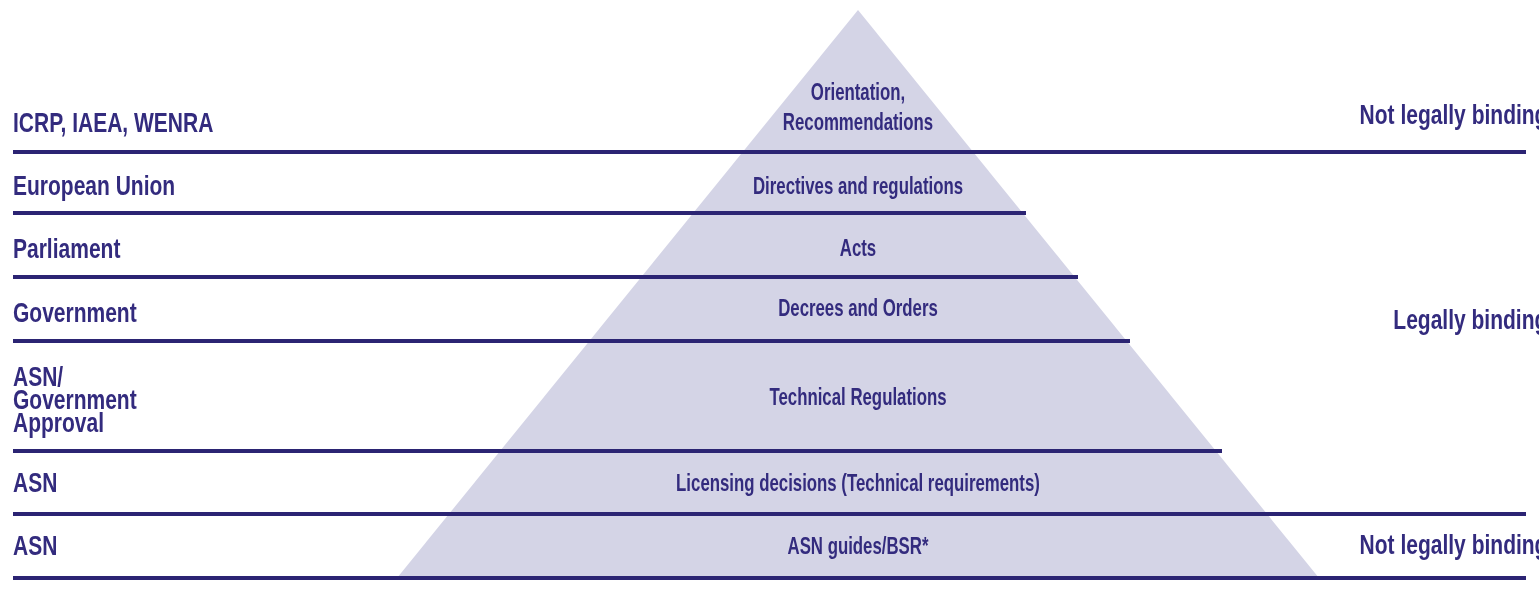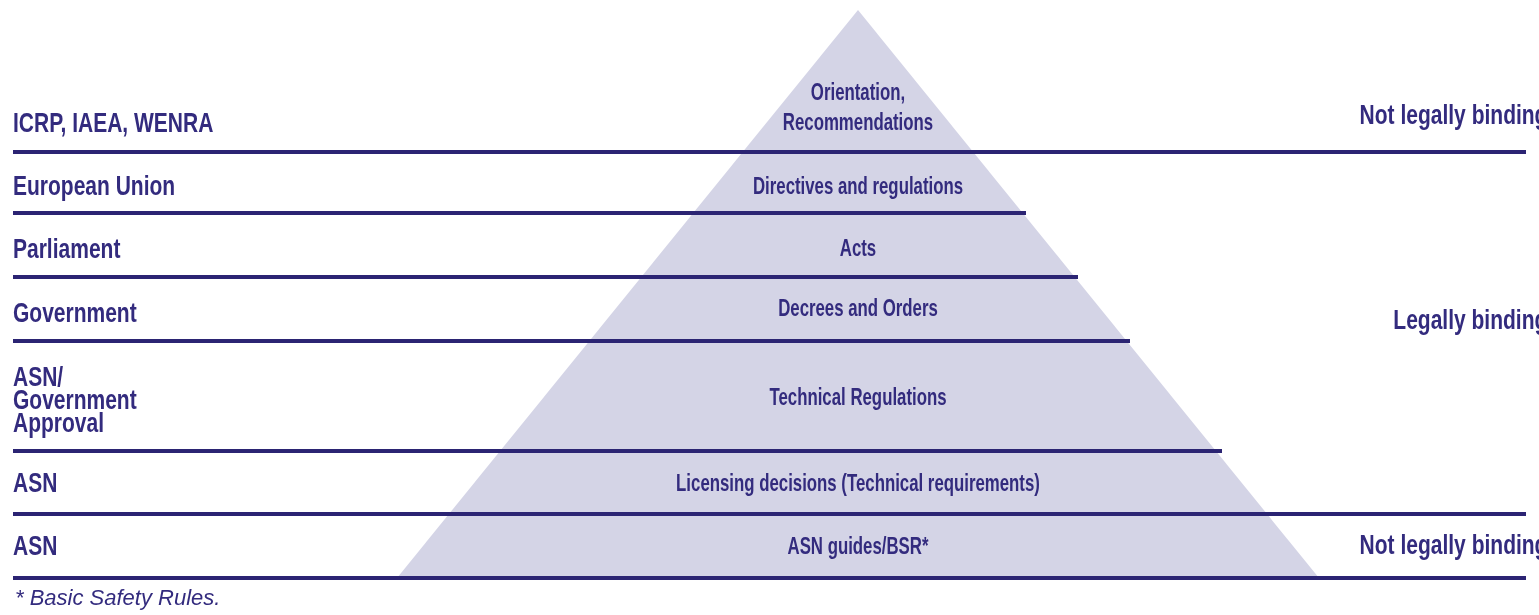--- a/index.html
+++ b/index.html
@@ -108,15 +108,14 @@
   <div class="lbl center-lbl" style="top:248px">Acts</div>
   <div class="lbl center-lbl" style="top:308px">Decrees and Orders</div>
   <div class="lbl center-lbl" style="top:397px">Technical Regulations</div>
   <div class="lbl center-lbl" style="top:483px">Licensing decisions (Technical requirements)</div>
   <div class="lbl center-lbl" style="top:546px">ASN guides/BSR*</div>
 
   <div class="lbl right-lbl" style="top:115px">Not legally binding</div>
   <div class="lbl right-lbl" style="top:320px">Legally binding</div>
   <div class="lbl right-lbl" style="top:545px">Not legally binding</div>
 
-  <div id="footnote">* Basic Safety Rules.</div>
 
 </div>
 
 </body></html>

